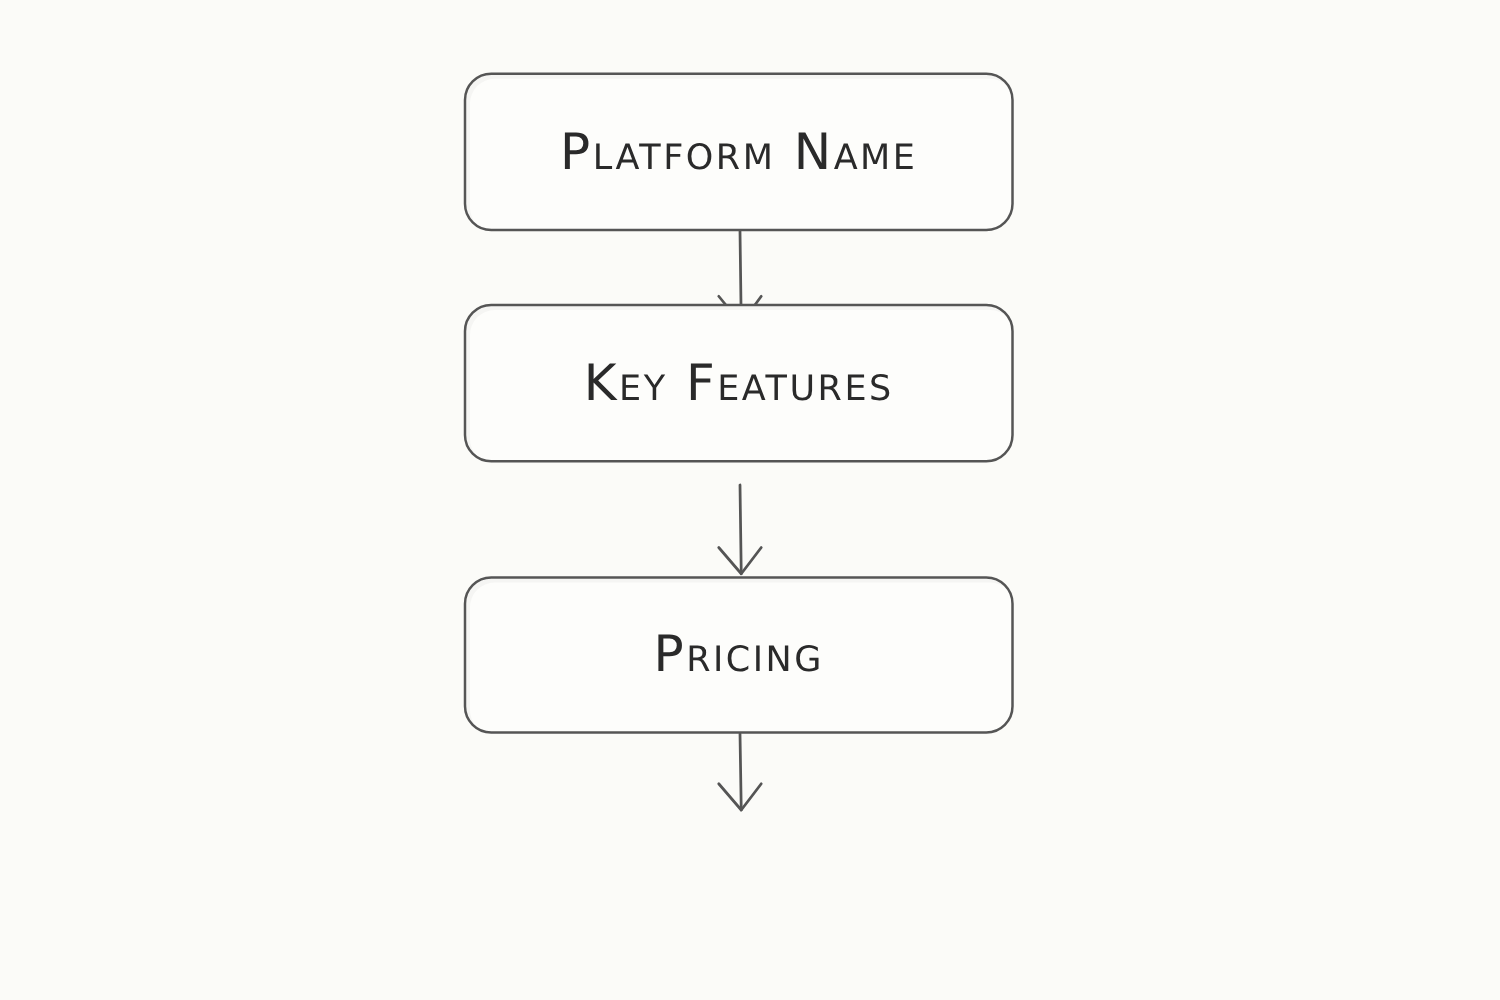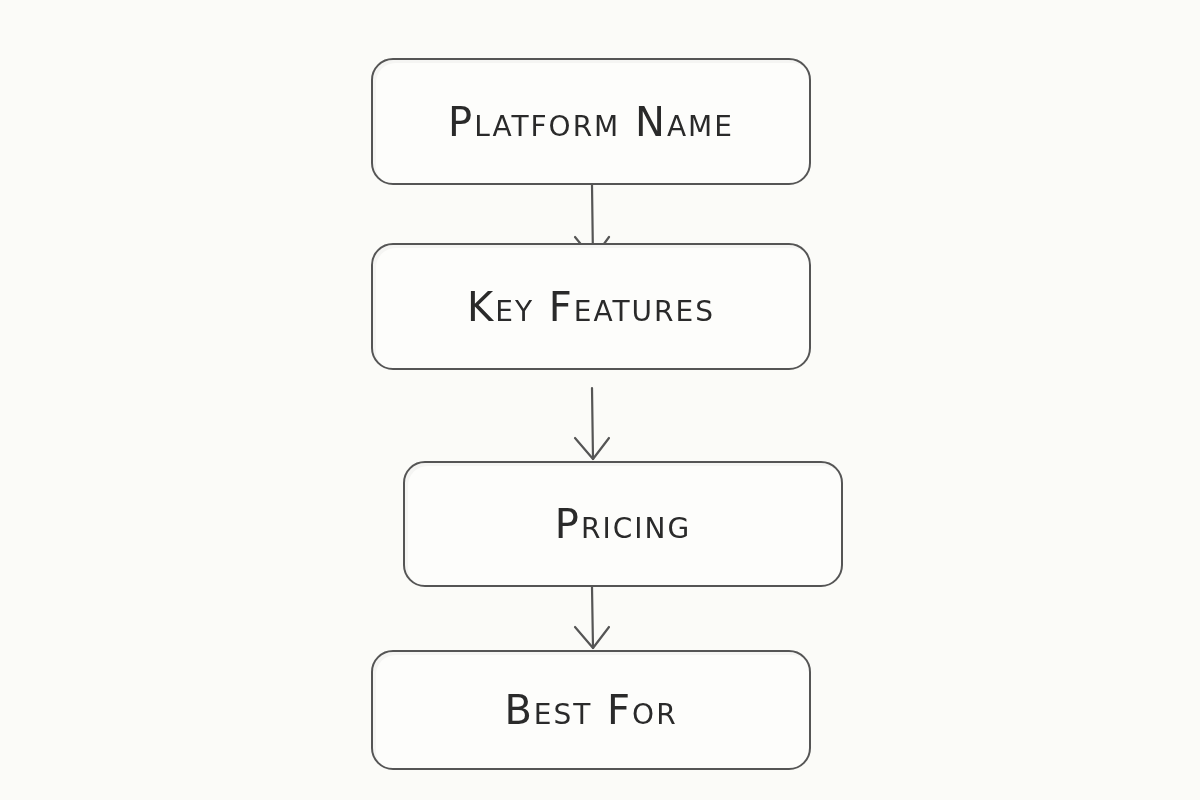--- a/index.html
+++ b/index.html
@@ -69,21 +69,18 @@
   </svg>
 
   <div class="node" style="top:58px;height:127px;">
     <span class="node-label">Platform Name</span>
   </div>
 
   <div class="node" style="top:243px;height:127px;">
     <span class="node-label">Key Features</span>
   </div>
 
-  <div class="node" style="top:461px;height:126px;margin-left:32px;">
+  <div class="node" style="top:461px;height:126px;">
     <span class="node-label">Pricing</span>
   </div>
 
-  <div class="node" style="top:650px;height:120px;">
-    <span class="node-label">Best For</span>
-  </div>
 
 </div>
 
 </body></html>

